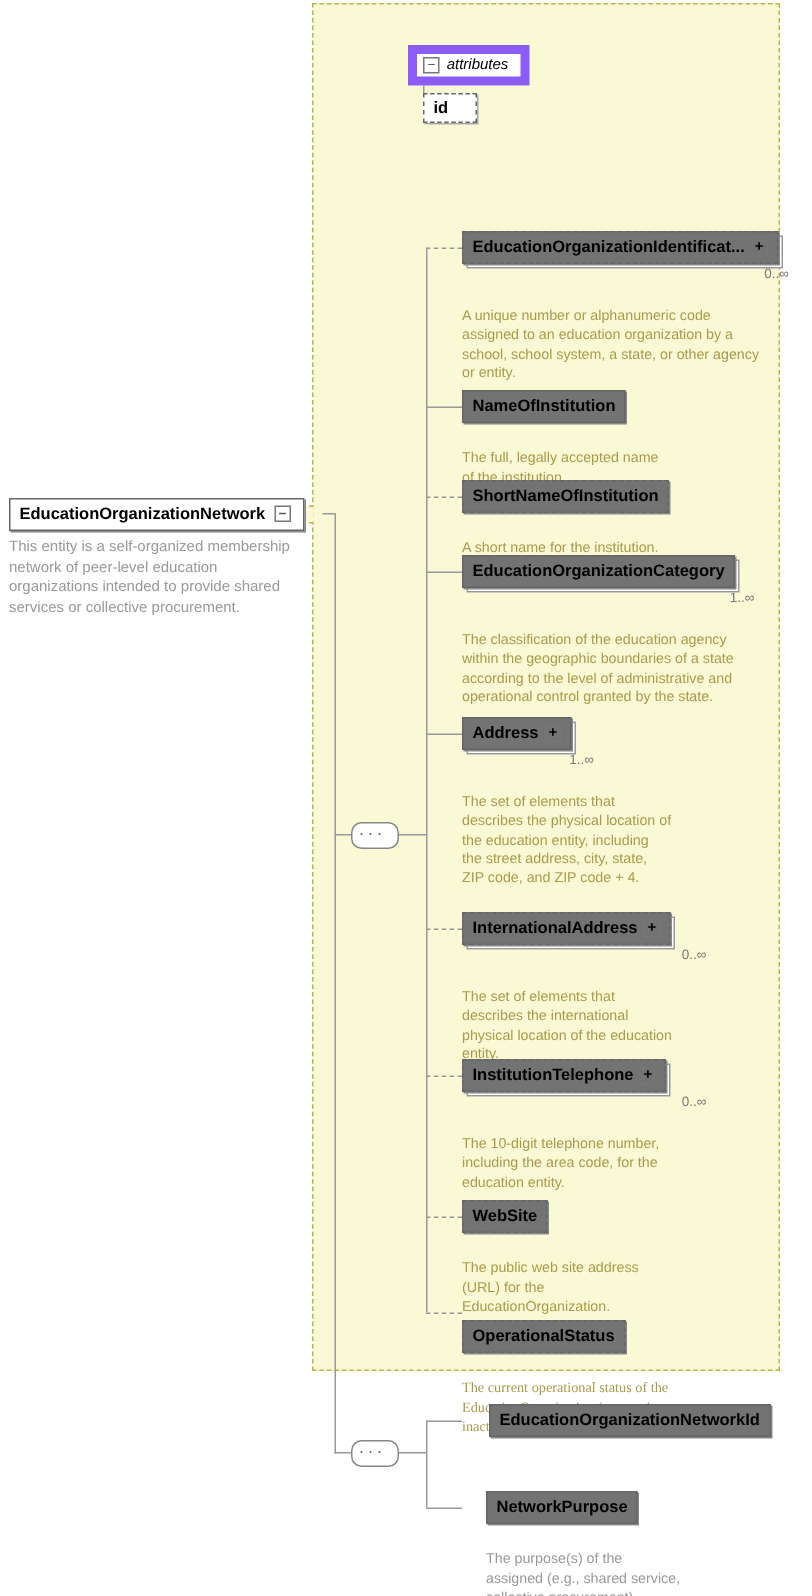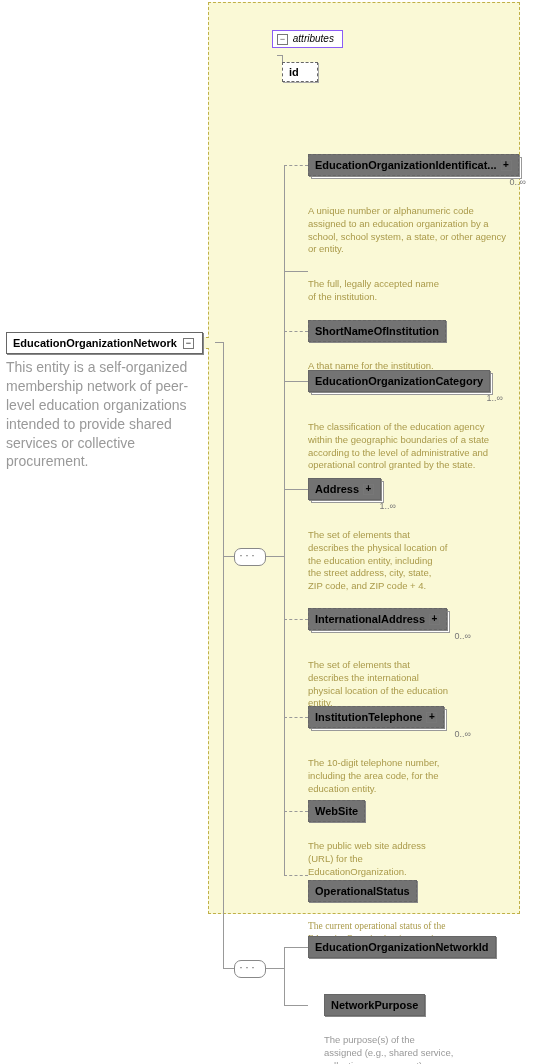--- a/index.html
+++ b/index.html
@@ -22,21 +22,21 @@
     padding: 4px 6px;
     font-weight: bold;
     font-size: 11px;
     box-shadow: 1px 1px 0 #888;
     z-index: 4;
   }
   .root-desc {
     position: absolute;
     left: 6px; top: 358px;
     width: 195px;
-    font-size: 14px;
+    font-size: 10px;
     color: #999;
     line-height: 1.35;
   }
 
   
   .toggle-sq {
     display: inline-block;
     width: 9px; height: 9px;
     border: 1px solid #777;
     background: #fff;
@@ -72,21 +72,21 @@
     border: 1px dashed #c0b048;
     border-right: none;
     background: #faf9d6;
     z-index: 1;
   }
 
   
   .attr-box {
     position: absolute;
     left: 272px; top: 30px;
-    border: 1px solid #8b5cf6;
+    border: 6px solid #8b5cf6;
     background: #fff;
     padding: 2px 8px 2px 4px;
     font-size: 10px;
     font-style: italic;
     z-index: 3;
   }
   .id-box {
     position: absolute;
     left: 282px; top: 62px;
     border: 1px dashed #666;
@@ -209,22 +209,22 @@
   </div>
   <div class="attr-line"></div>
   <div class="attr-line2"></div>
   <div class="id-box">
     <span>id</span>
   </div>
   <div class="id-desc">The XML ID associated with the complex object.</div>
 
   <div id="seq1-children">
       <div class="child" style="left: 308px; top: 154px;"><div style="position: relative; display: inline-block;"><div class="stack"></div><div class="box optional"><span>EducationOrganizationIdentificat...</span><span class="plus">+</span></div></div><div class="card" style="width: 218px;">0..∞</div><div class="desc inside" style="width: 200px;">A unique number or alphanumeric code assigned to an education organization by a school, school system, a state, or other agency or entity.</div></div>
-      <div class="child" style="left: 308px; top: 260px;"><div class="desc inside" style="width: 135px;">The full, legally accepted name of the institution.</div></div>
-      <div class="child" style="left: 308px; top: 320px;"><div style="position: relative; display: inline-block;"><div class="box optional"><span>ShortNameOfInstitution</span></div></div><div class="desc inside" style="width: 160px;">A that name for the institution.</div></div>
+      <div class="child" style="left: 308px; top: 260px;"><div style="position: relative; display: inline-block;"><div class="box"><span>NameOfInstitution</span></div></div><div class="desc inside" style="width: 135px;">The full, legally accepted name of the institution.</div></div>
+      <div class="child" style="left: 308px; top: 320px;"><div style="position: relative; display: inline-block;"><div class="box optional"><span>ShortNameOfInstitution</span></div></div><div class="desc inside" style="width: 160px;">A short name for the institution.</div></div>
       <div class="child" style="left: 308px; top: 370px;"><div style="position: relative; display: inline-block;"><div class="stack"></div><div class="box"><span>EducationOrganizationCategory</span></div></div><div class="card" style="width: 195px;">1..∞</div><div class="desc inside" style="width: 195px;">The classification of the education agency within the geographic boundaries of a state according to the level of administrative and operational control granted by the state.</div></div>
       <div class="child" style="left: 308px; top: 478px;"><div style="position: relative; display: inline-block;"><div class="stack"></div><div class="box"><span>Address</span><span class="plus">+</span></div></div><div class="card" style="width: 88px;">1..∞</div><div class="desc inside" style="width: 140px;">The set of elements that describes the physical location of the education entity, including the street address, city, state, ZIP code, and ZIP code + 4.</div></div>
       <div class="child" style="left: 308px; top: 608px;"><div style="position: relative; display: inline-block;"><div class="stack"></div><div class="box optional"><span>InternationalAddress</span><span class="plus">+</span></div></div><div class="card" style="width: 163px;">0..∞</div><div class="desc inside" style="width: 140px;">The set of elements that describes the international physical location of the education entity.</div></div>
       <div class="child" style="left: 308px; top: 706px;"><div style="position: relative; display: inline-block;"><div class="stack"></div><div class="box optional"><span>InstitutionTelephone</span><span class="plus">+</span></div></div><div class="card" style="width: 163px;">0..∞</div><div class="desc inside" style="width: 140px;">The 10-digit telephone number, including the area code, for the education entity.</div></div>
       <div class="child" style="left: 308px; top: 800px;"><div style="position: relative; display: inline-block;"><div class="box optional"><span>WebSite</span></div></div><div class="desc inside" style="width: 140px;">The public web site address (URL) for the EducationOrganization.</div></div>
       <div class="child" style="left: 308px; top: 880px;"><div style="position: relative; display: inline-block;"><div class="box optional"><span>OperationalStatus</span></div></div><div class="desc inside" style="width: 145px; font-family: Liberation Serif, serif;">The current operational status of the EducationOrganization (e.g., active, inactive).</div></div>
     </div>
   <div id="seq1-lines">
       <div class="line" style="width: 20px; height: 1px; left: 264px; top: 556px;"></div>
       <div class="line" style="width: 1px; height: 710px; left: 284px; top: 165px;"></div>
@@ -232,21 +232,21 @@
       <div class="line" style="width: 24px; height: 1px; left: 284px; top: 271px;"></div>
       <div class="dline" style="width: 24px; left: 284px; top: 331px;"></div>
       <div class="line" style="width: 24px; height: 1px; left: 284px; top: 381px;"></div>
       <div class="line" style="width: 24px; height: 1px; left: 284px; top: 489px;"></div>
       <div class="dline" style="width: 24px; left: 284px; top: 619px;"></div>
       <div class="dline" style="width: 24px; left: 284px; top: 717px;"></div>
       <div class="dline" style="width: 24px; left: 284px; top: 811px;"></div>
       <div class="dline" style="width: 24px; left: 284px; top: 875px;"></div>
     </div>
   <div id="seq2-children">
-      <div class="child" style="left: 308px; top: 936px;"><div style="position: relative; display: inline-block;"><div class="box"><span>EducationOrganizationNetworkId</span></div></div></div>
+      <div class="child" style="left: 308px; top: 936px;"><div style="position: relative; display: inline-block; margin-left: 18px;"><div class="box"><span>EducationOrganizationNetworkId</span></div></div></div>
       <div class="child" style="left: 324px; top: 994px;"><div style="position: relative; display: inline-block;"><div class="box"><span>NetworkPurpose</span></div></div><div class="desc outside" style="width: 130px;">The purpose(s) of the assigned (e.g., shared service, collective procurement).</div></div>
     </div>
   <div id="seq2-lines">
       <div class="line" style="width: 20px; height: 1px; left: 264px; top: 968px;"></div>
       <div class="line" style="width: 1px; height: 58px; left: 284px; top: 947px;"></div>
       <div class="line" style="width: 24px; height: 1px; left: 284px; top: 947px;"></div>
       <div class="line" style="width: 24px; height: 1px; left: 284px; top: 1005px;"></div>
     </div>
 
 </div>

